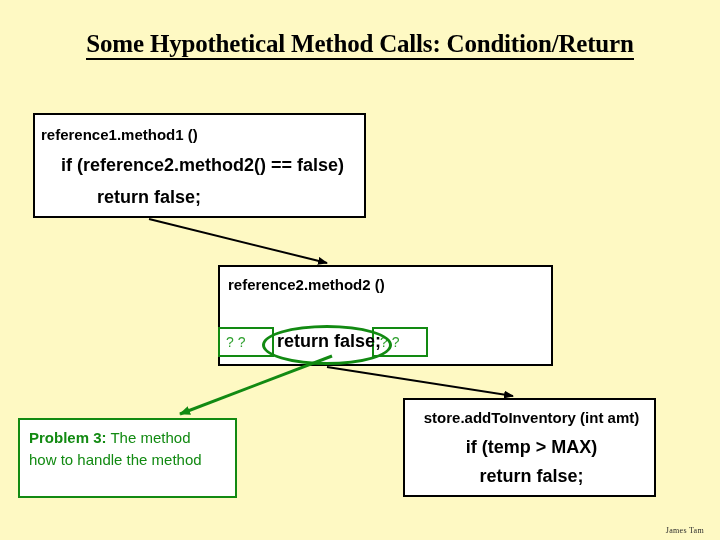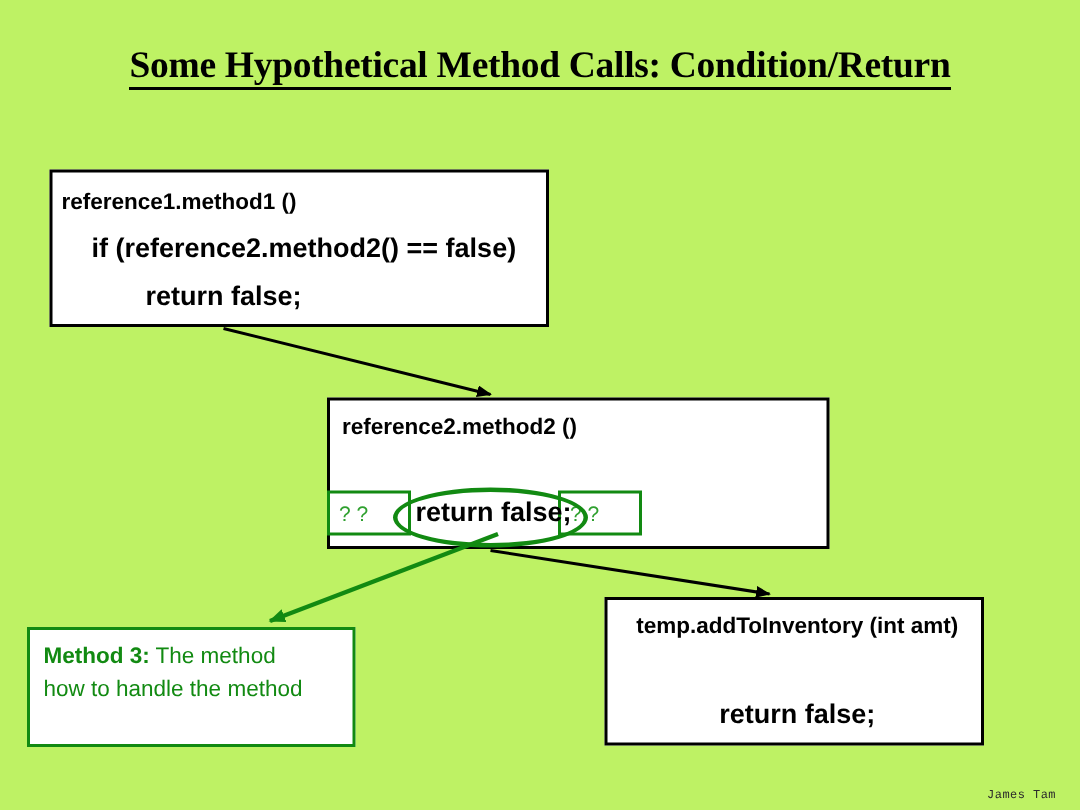--- a/index.html
+++ b/index.html
@@ -4,21 +4,21 @@
 <style>
   html, body {
     margin: 0;
     padding: 0;
     background: #ffffff;
   }
   #slide {
     position: relative;
     width: 720px;
     height: 540px;
-    background: #bef264;
+    background: #fef9c3;
     overflow: hidden;
     font-family: "Liberation Sans", sans-serif;
   }
 
   
   .slide-title {
     position: absolute;
     left: 0;
     top: 29px;
     width: 720px;
@@ -146,21 +146,21 @@
     height: 540px;
     pointer-events: none;
     z-index: 5;
   }
 
   
   #watermark {
     position: absolute;
     right: 16px;
     bottom: 4px;
-    font-family: Liberation Mono, monospace;
+    font-family: Liberation Serif, serif;
     font-size: 8px;
     line-height: 10px;
     color: #2b2b2b;
     letter-spacing: 0.3px;
     white-space: nowrap;
   }
 </style>
 </head>
 <body>
 
@@ -203,24 +203,25 @@
     <div id="ellipse-return"></div>
 
     <div class="code-line l2">return false;</div>
 
     <div class="qq-box" id="qq-right">
       <span>? ?</span>
     </div>
   </div>
 
   <div id="box-problem">
-    <div class="pline"><span class="strong">Method 3:</span><span> The method</span></div>
+    <div class="pline"><span class="strong">Problem 3:</span><span> The method</span></div>
     <div class="pline">how to handle the method</div>
   </div>
 
   <div class="code-box" id="box-addtoinventory">
-    <div class="code-head">temp.addToInventory (int amt)</div>
+    <div class="code-head">store.addToInventory (int amt)</div>
+    <div class="code-line l1">if (temp &gt; MAX)</div>
     <div class="code-line l2">return false;</div>
   </div>
 
   <div id="watermark">James Tam</div>
 
 </div>
 
 </body></html>

